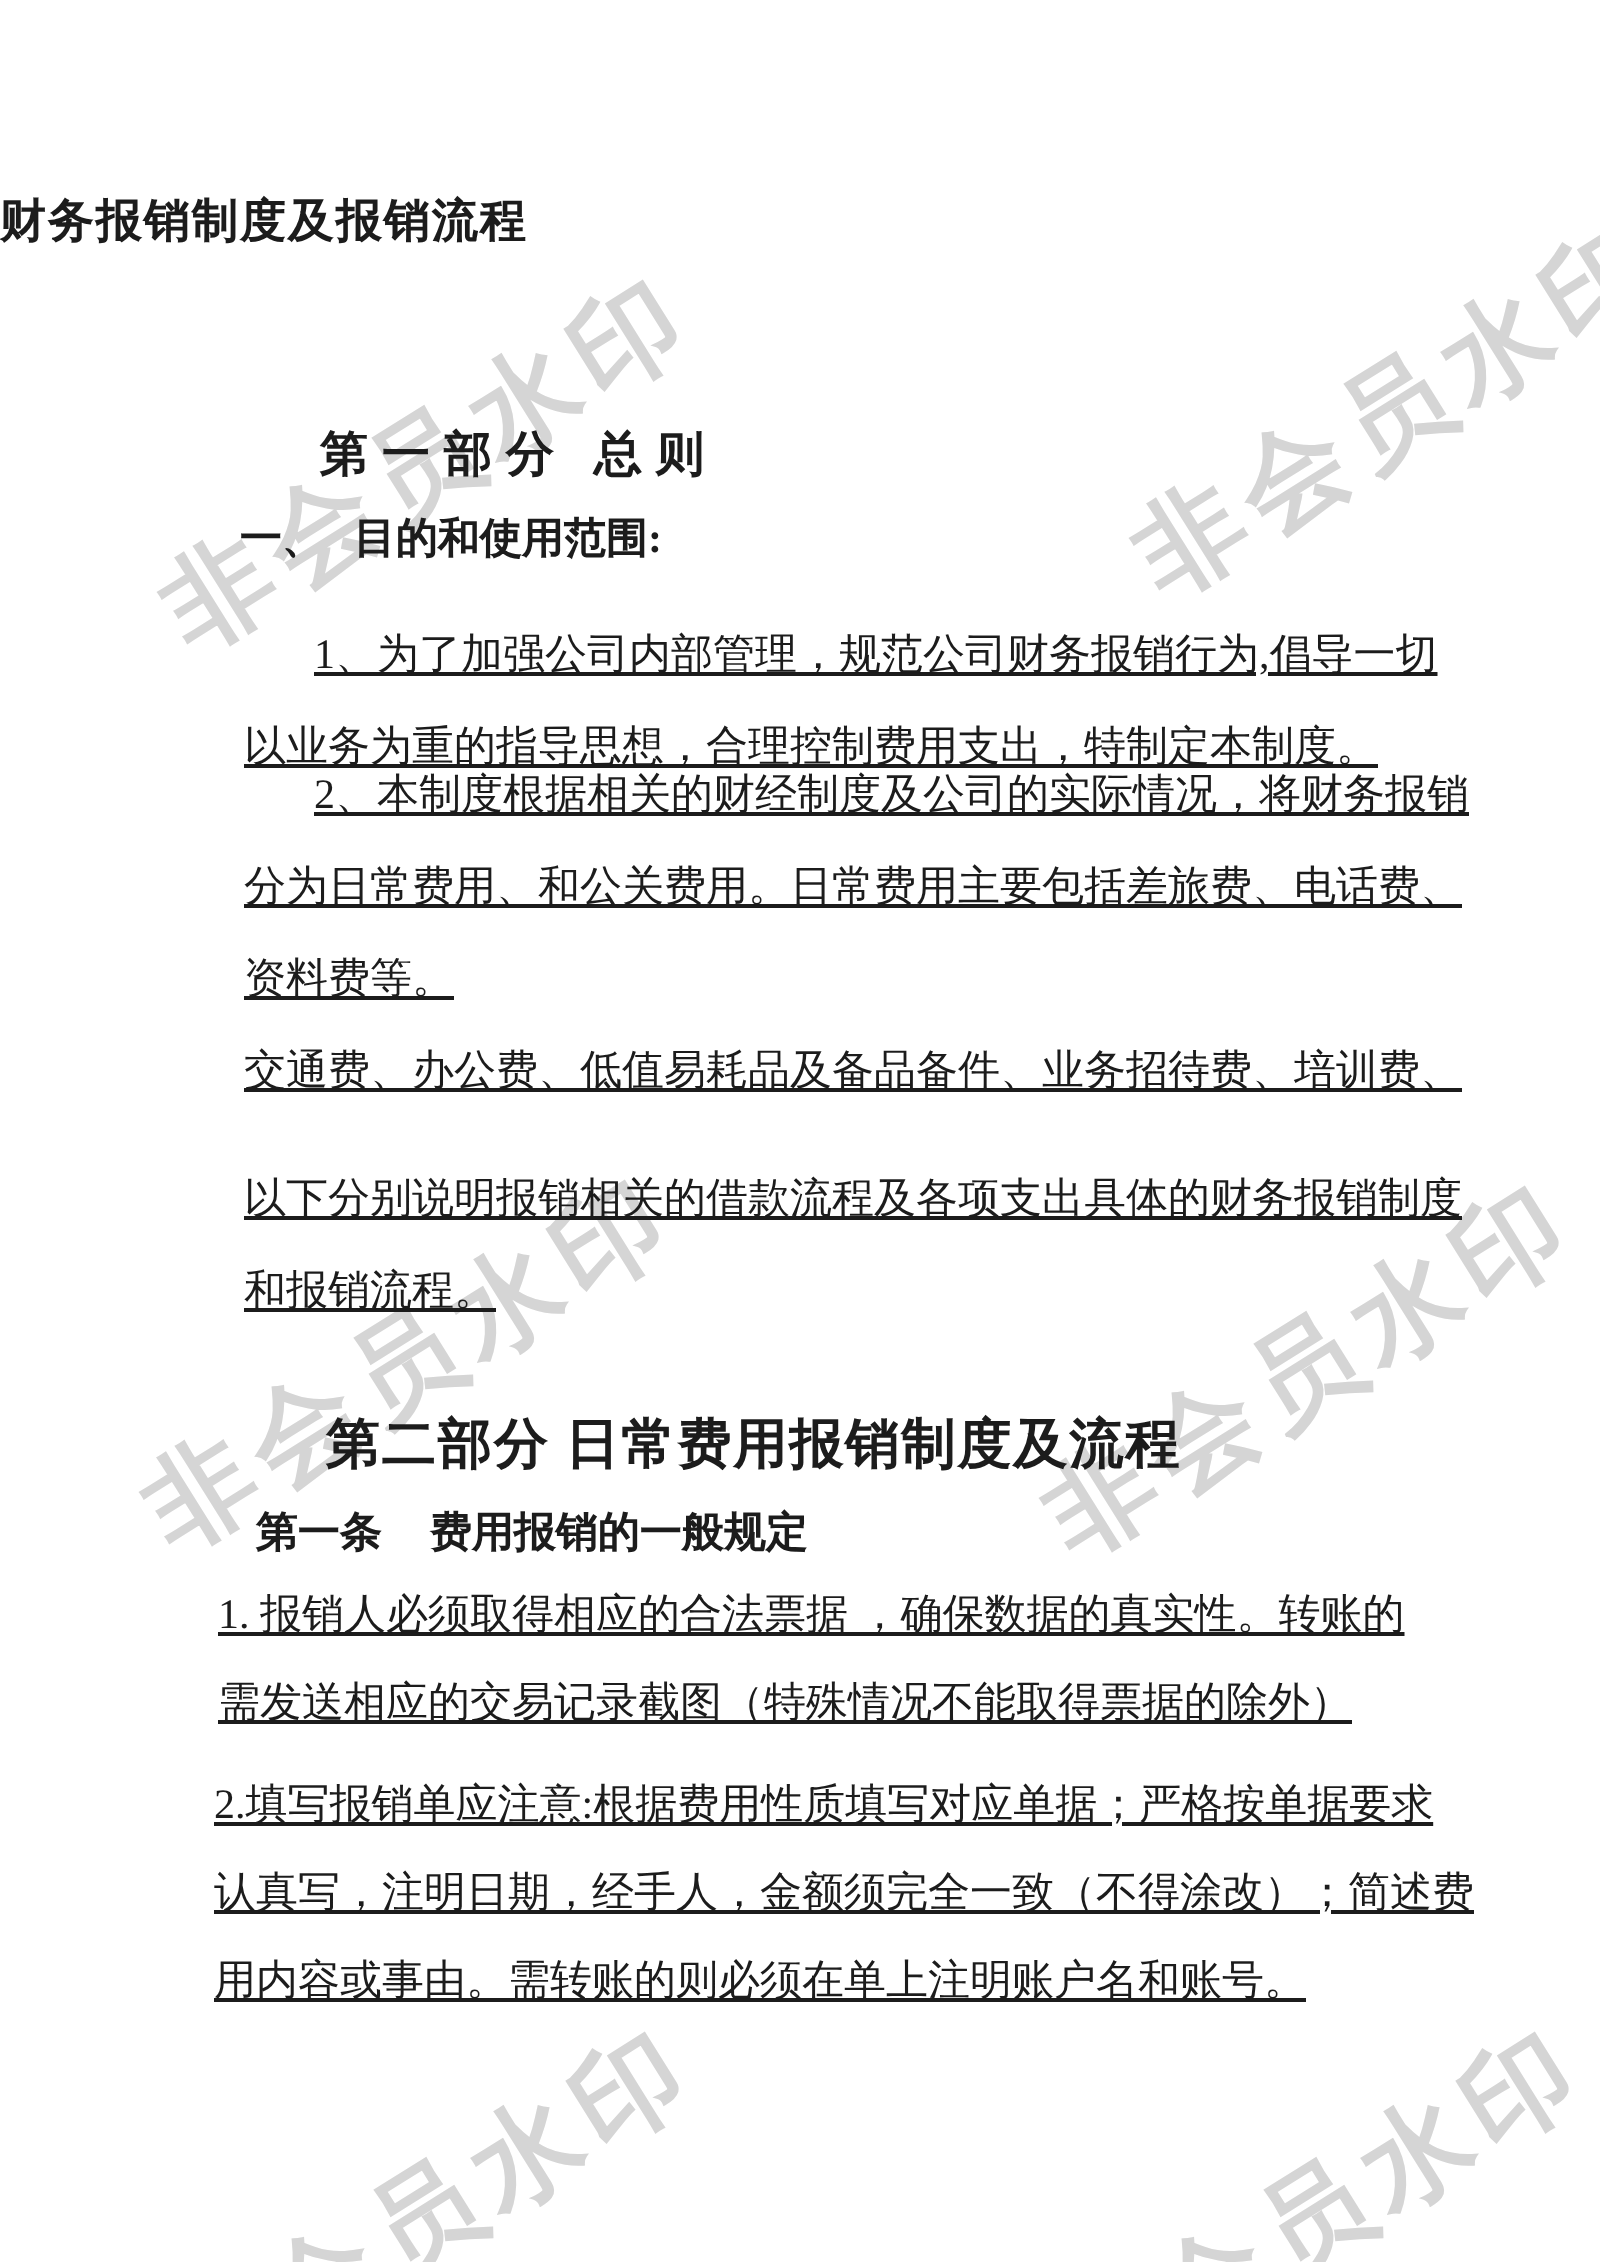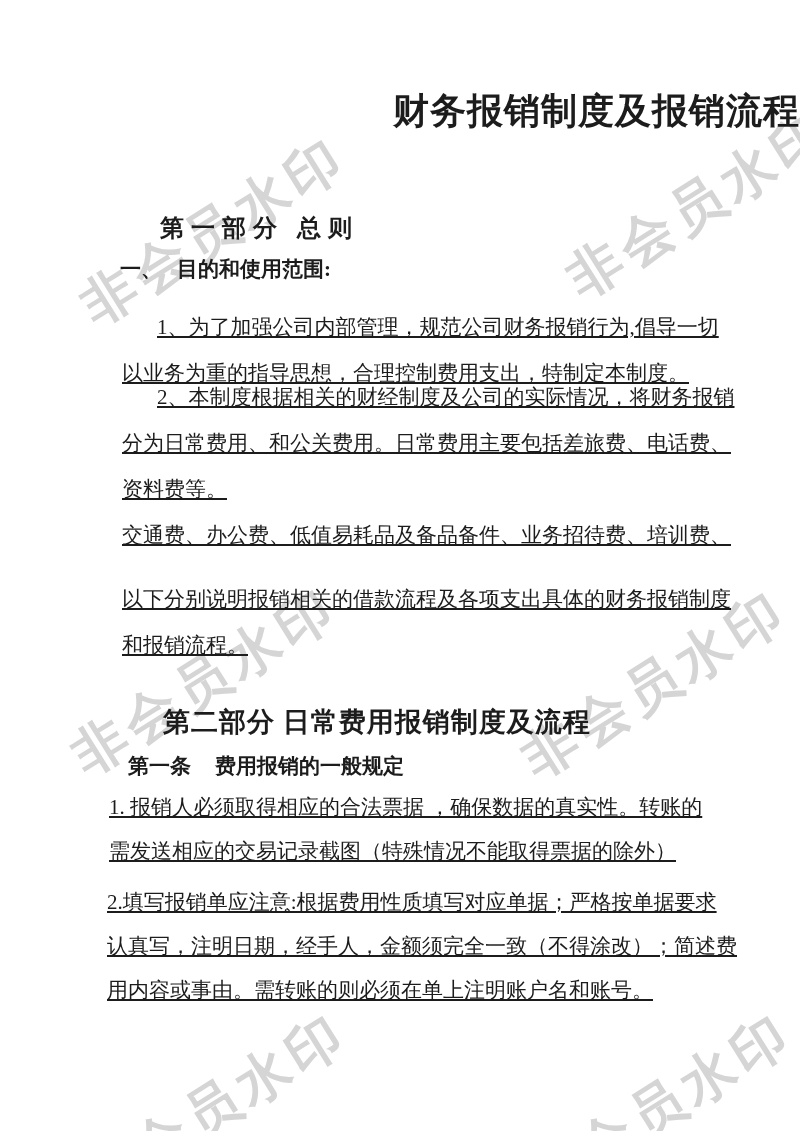--- a/index.html
+++ b/index.html
@@ -45,22 +45,22 @@
     position: absolute;
     inset: 0;
     z-index: 2;
   }
   .doc-title {
     position: absolute;
     top: 90px;
     left: 0;
     right: 0;
     margin: 0;
-    text-align: right;
-    font-size: 36px;
+    text-align: left;
+    font-size: 23px;
     font-weight: bold;
     letter-spacing: 1px;
     line-height: 42px;
   }
   .part-heading {
     position: absolute;
     margin: 0;
     font-weight: bold;
     white-space: nowrap;
   }

